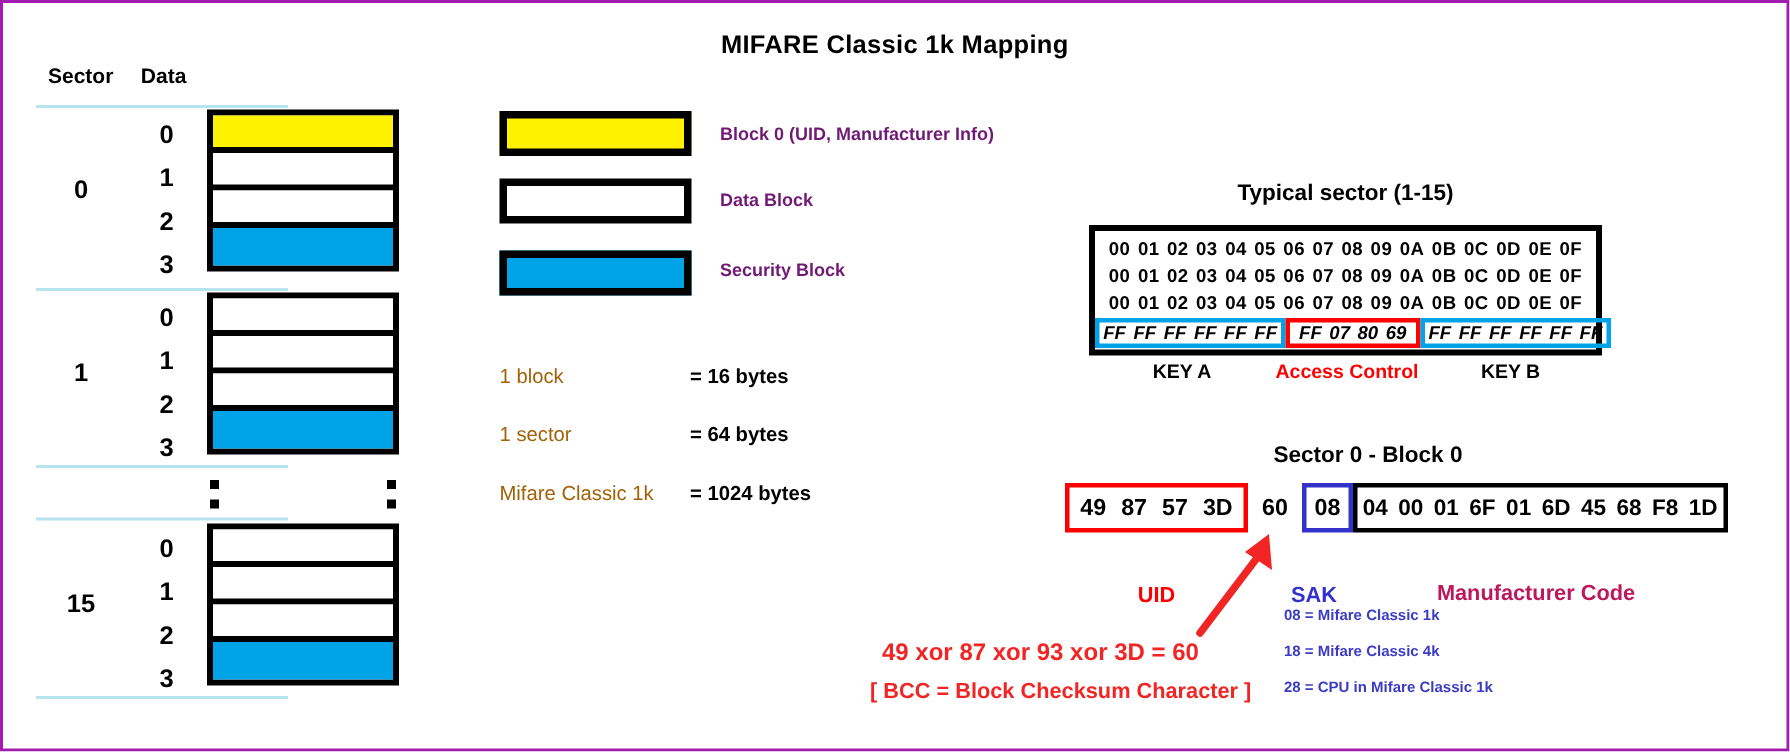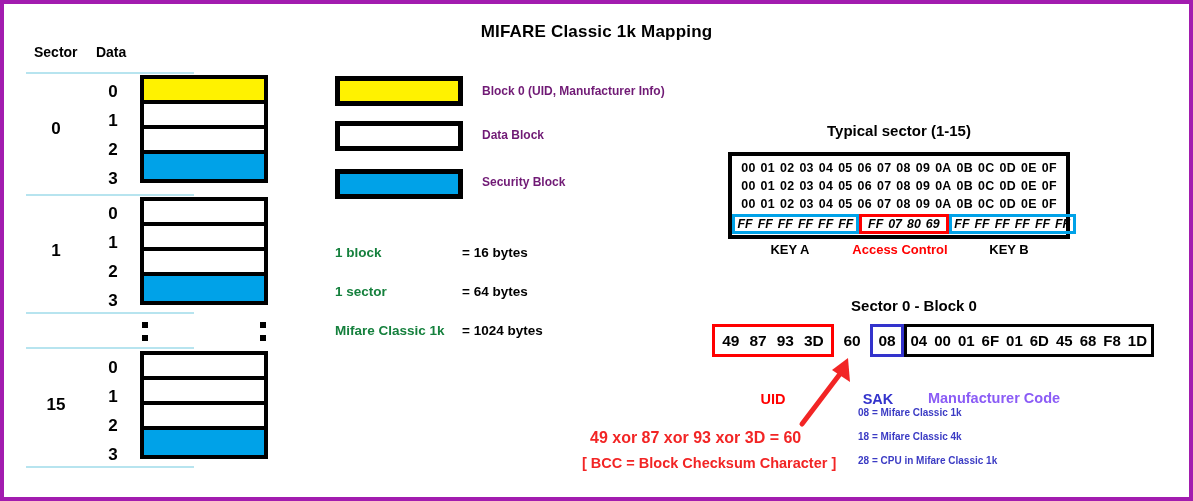--- a/index.html
+++ b/index.html
@@ -8,21 +8,21 @@
     background: #ffffff;
   }
   body {
     font-family: "Liberation Sans", sans-serif;
   }
   #page {
     position: relative;
     width: 1193px;
     height: 501px;
     background: #ffffff;
-    border: 4px solid #a21caf;
+    border: 2px solid #a21caf;
     box-sizing: border-box;
     overflow: hidden;
   }
   .t {
     position: absolute;
     font-weight: bold;
     color: #000000;
     white-space: nowrap;
     line-height: 1;
   }
@@ -119,22 +119,22 @@
     font-weight: bold;
     color: #701a75;
     white-space: nowrap;
   }
 
   
   .size-name {
     position: absolute;
     left: 331px;
     font-size: 13.5px;
-    font-weight: bold;
-    color: #15803d;
+    font-weight: normal;
+    color: #a16207;
     white-space: nowrap;
   }
   .size-val {
     position: absolute;
     left: 458px;
     font-size: 13.5px;
     font-weight: bold;
     color: #000000;
     white-space: nowrap;
   }
@@ -244,21 +244,21 @@
   .s0-caption {
     position: absolute;
     font-size: 14.5px;
     font-weight: bold;
     text-align: center;
     white-space: nowrap;
     margin-top: 24px;
   }
   #cap-uid { left: 708px; width: 122px; top: 363px; color: #ff0000; }
   #cap-sak { left: 848px; width: 52px;  top: 363px; color: #3333cc; }
-  #cap-mfr { left: 868px; width: 244px; top: 362px; color: #8b5cf6; }
+  #cap-mfr { left: 900px; width: 244px; top: 362px; color: #be185d; }
 
   
   #bcc-arrow {
     position: absolute;
     left: 786px;
     top: 352px;
     width: 70px;
     height: 72px;
     pointer-events: none;
   }
@@ -449,21 +449,21 @@
   </div>
   <div class="trailer-caption" id="cap-keya">KEY A</div>
   <div class="trailer-caption" id="cap-acc">Access Control</div>
   <div class="trailer-caption" id="cap-keyb">KEY B</div>
 
   <div id="s0b0-title">Sector 0  -  Block 0</div>
   <div id="s0b0-row">
     <div class="s0-group" id="uid-group">
         <span class="byte">49</span>
         <span class="byte">87</span>
-        <span class="byte">93</span>
+        <span class="byte">57</span>
         <span class="byte">3D</span>
       </div>
     <div class="s0-group" id="bcc-group">
         <span class="byte">60</span>
       </div>
     <div class="s0-group" id="sak-group">
         <span class="byte">08</span>
       </div>
     <div class="s0-group" id="mfr-group">
         <span class="byte">04</span>

